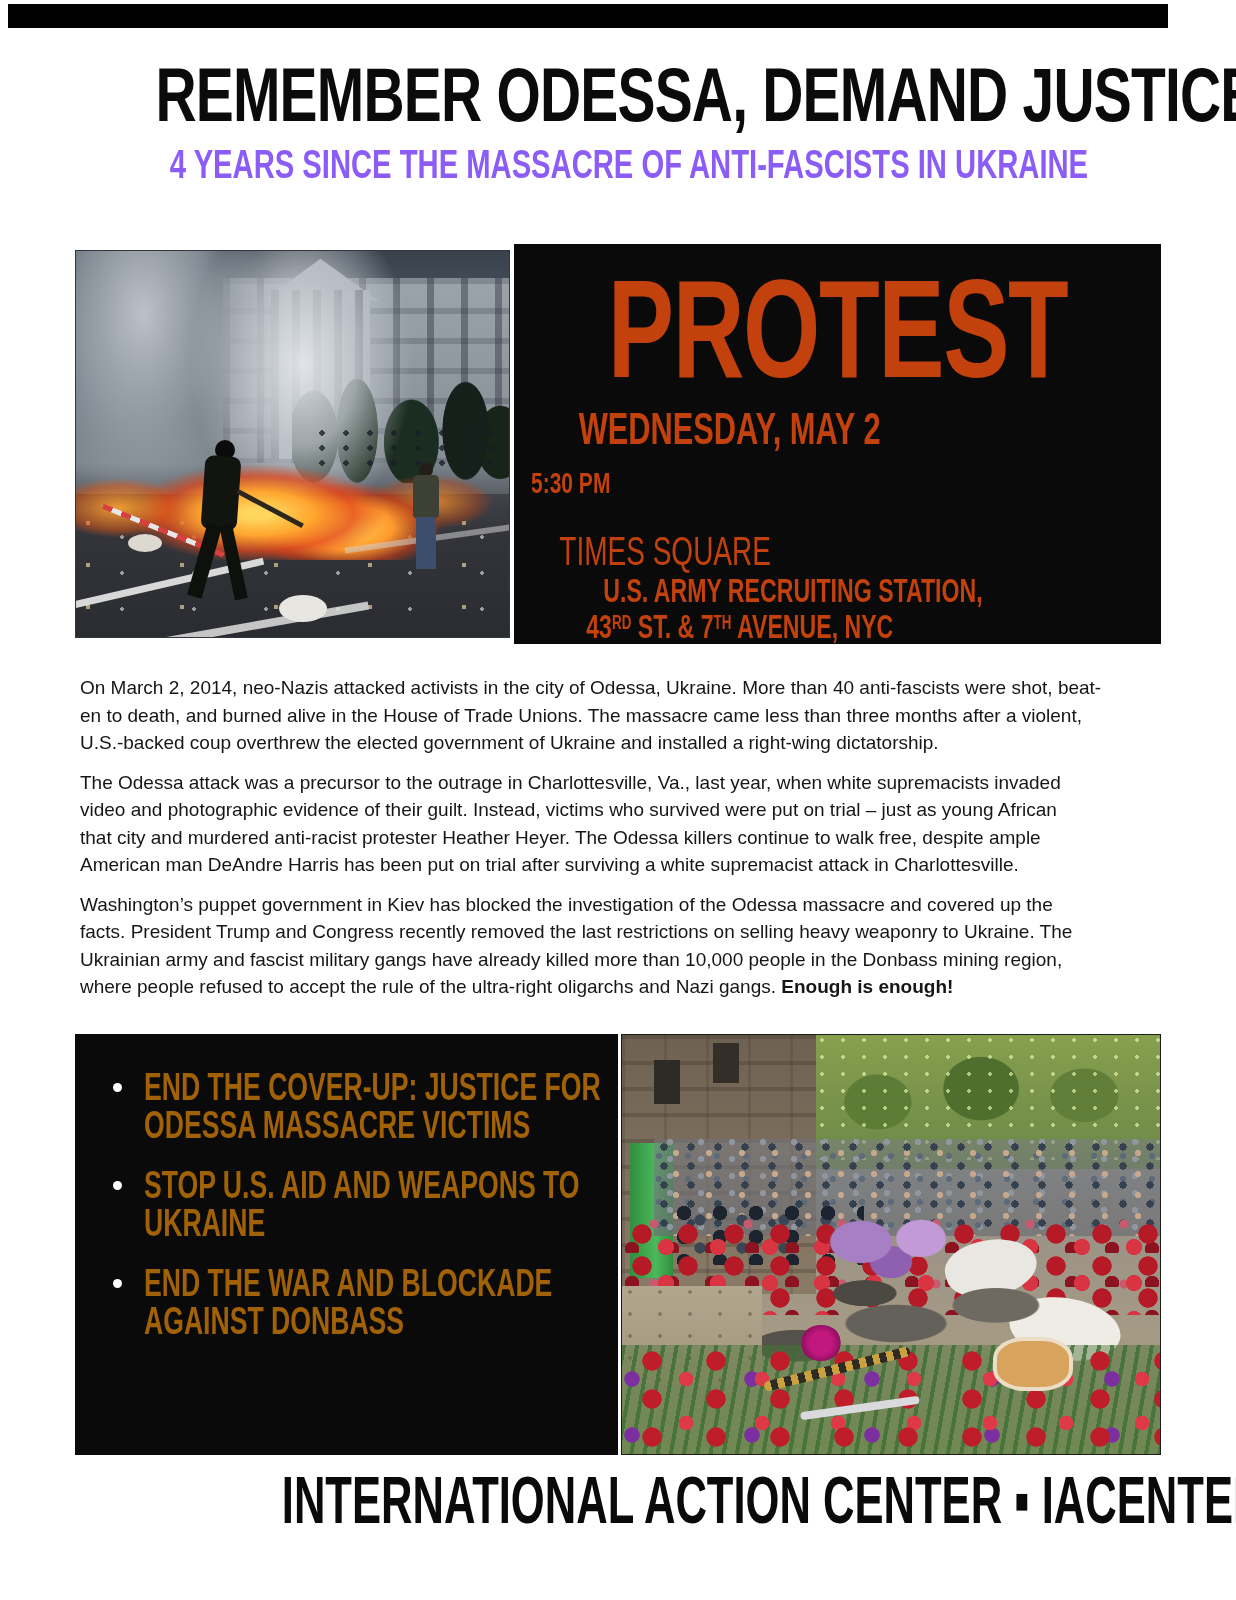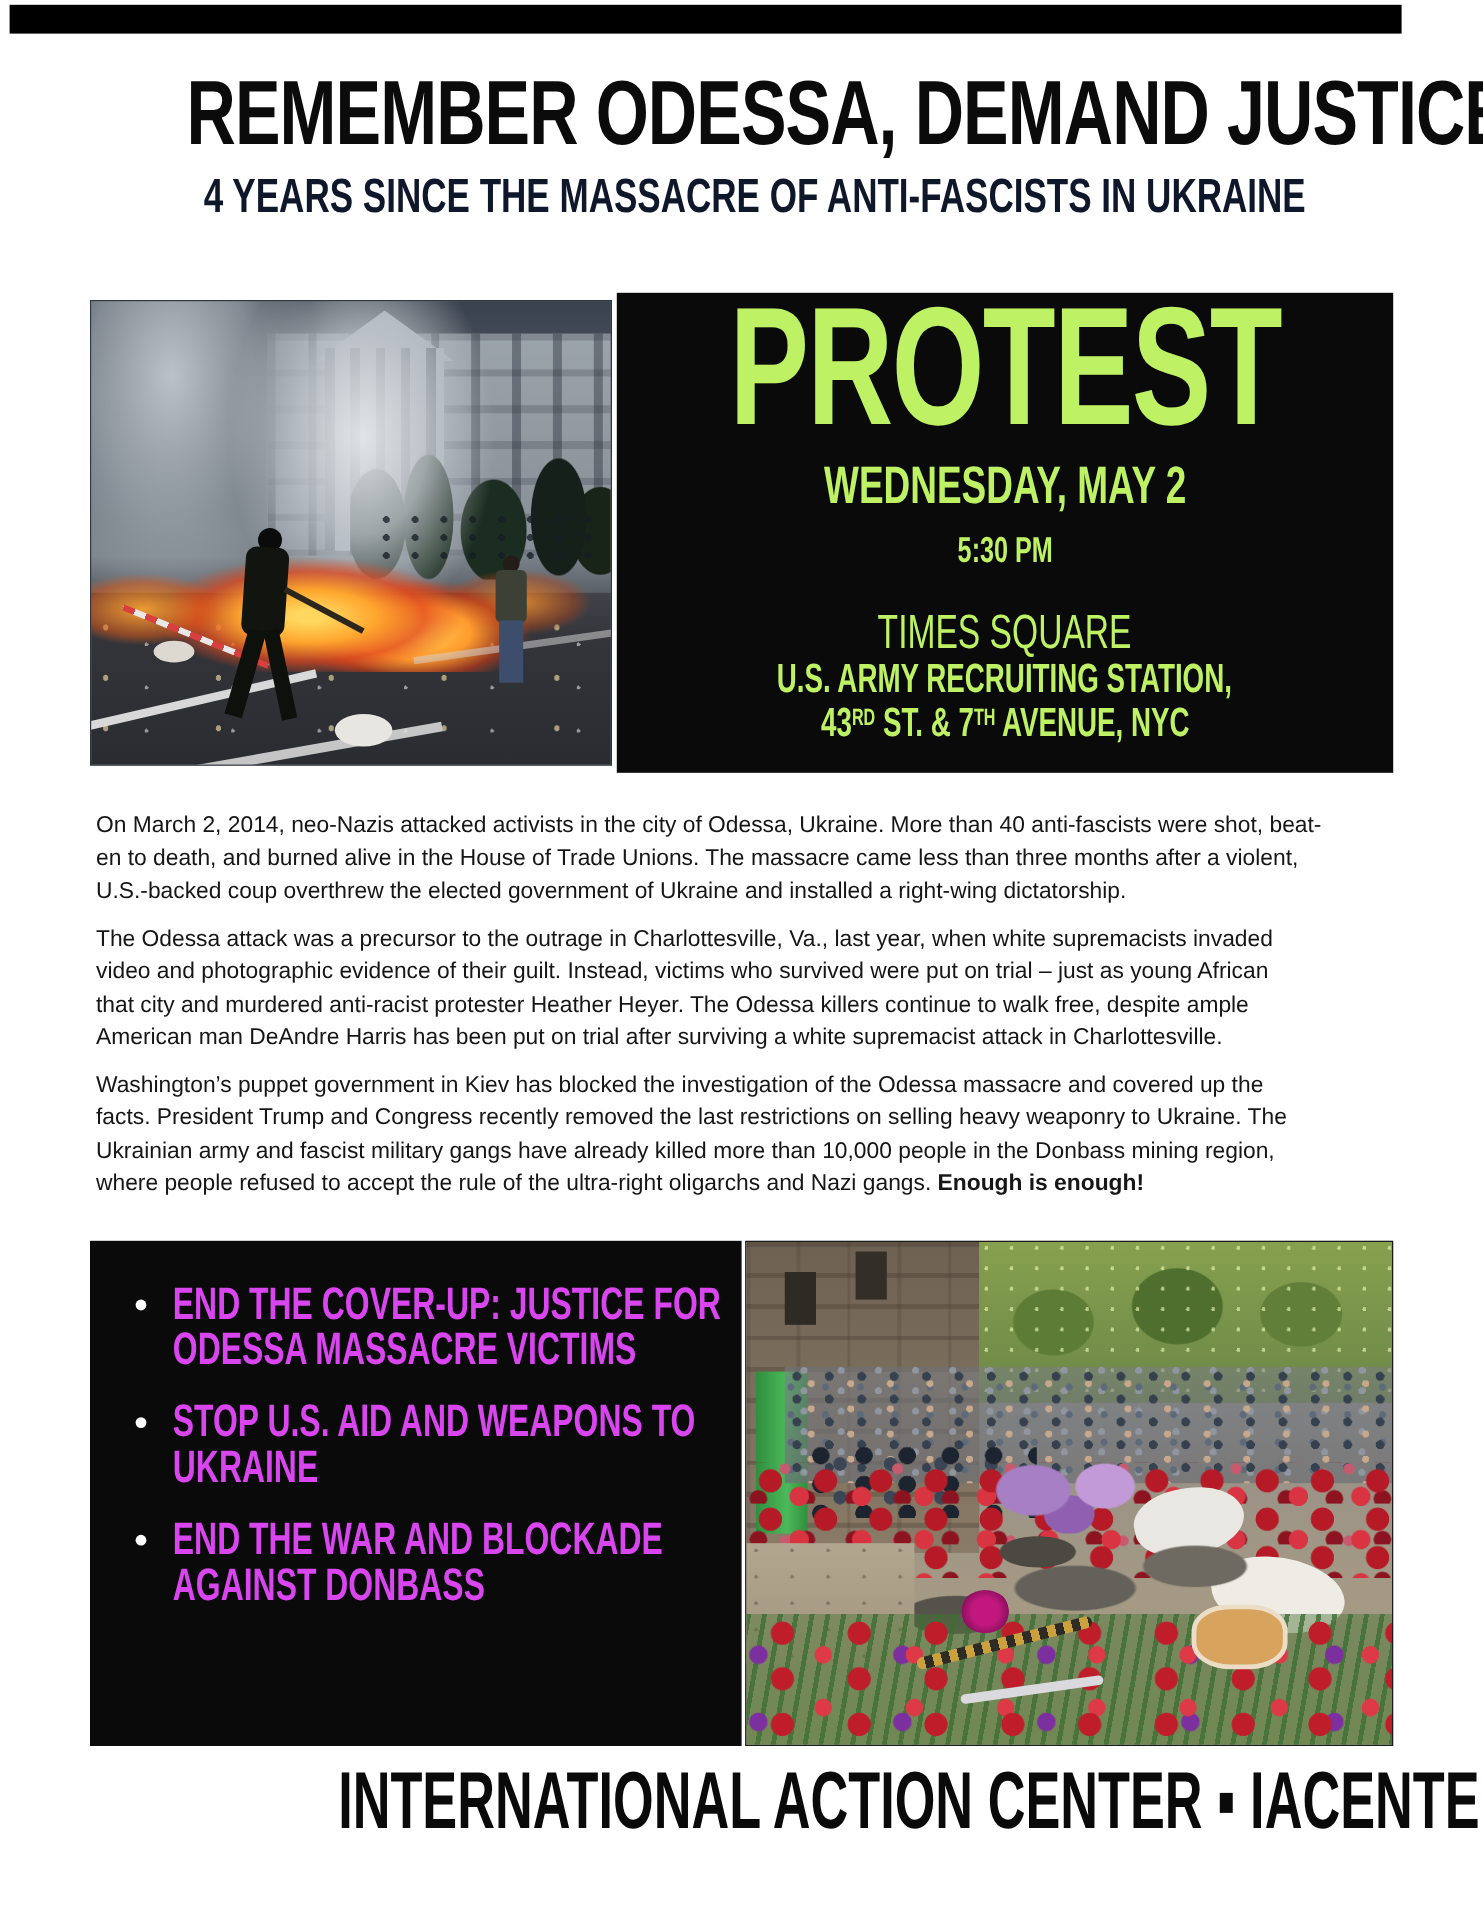--- a/index.html
+++ b/index.html
@@ -10,45 +10,45 @@
     -webkit-font-smoothing:antialiased;
   }
   .top-bar{position:absolute;left:8px;top:4px;width:1160px;height:24px;background:#000;}
   
   .cond{display:inline-block;transform:scaleX(0.78);transform-origin:center;white-space:nowrap;}
   .cond-l{display:inline-block;transform:scaleX(0.70);transform-origin:left center;white-space:nowrap;}
 
   header{padding-top:58px;text-align:center;}
   .headline{margin:0;font-size:73px;line-height:73px;font-weight:bold;letter-spacing:-1px;color:#0b0b0b;}
   .headline .cond{transform:scaleX(0.78) scaleY(1.04);}
-  .subheadline{margin:12px 0 0;font-size:40px;line-height:42px;font-weight:bold;color:#0f172a;}
+  .subheadline{margin:12px 0 0;font-size:40px;line-height:42px;font-weight:bold;color:#8b5cf6;}
   .subheadline .cond{transform:scaleX(0.73);}
 
   .hero-row{display:flex;gap:4px;margin:59px 0 0 75px;width:1086px;height:400px;align-items:flex-start;}
   .photo-top{width:597px;height:388px;margin-top:6px;position:relative;overflow:hidden;
     border:1px solid #32373e;box-sizing:border-box;background:#56606a;}
-  .protest-box{flex:1;height:400px;background:#0a0a0a;color:#bef264;text-align:center;box-sizing:border-box;padding-top:0;}
+  .protest-box{flex:1;height:400px;background:#0a0a0a;color:#c2410c;box-sizing:border-box;padding-top:24px;}
   .protest-title{font-size:140px;line-height:122px;font-weight:bold;letter-spacing:-2px;}
   .protest-title .cond{transform:scaleX(0.71);}
   .protest-date{font-size:44px;line-height:46px;font-weight:bold;margin-top:16px;}
   .protest-date .cond,.protest-time .cond{transform:scaleX(0.70);}
   .protest-time{font-size:30px;line-height:46px;font-weight:bold;margin-top:8px;}
   .protest-loc{font-size:40px;line-height:42px;font-weight:normal;margin-top:24px;}
   .protest-loc .cond{transform:scaleX(0.70);}
   .protest-venue,.protest-addr{font-size:34px;line-height:36px;font-weight:bold;}
   .protest-venue .cond,.protest-addr .cond{transform:scaleX(0.68);}
   .protest-addr sup{font-size:58%;vertical-align:baseline;position:relative;top:-0.45em;}
 
   .body-text{margin:30px 0 0 80px;width:1082px;font-size:19px;line-height:27.5px;color:#161616;}
   .body-text p{margin:0 0 12px;}
   .bline{display:block;white-space:nowrap;}
   .bline strong{font-weight:bold;}
 
   .demands-row{display:flex;gap:3px;margin:33px 0 0 75px;width:1086px;height:421px;}
-  .demands-box{width:543px;height:421px;background:#0a0a0a;color:#d946ef;box-sizing:border-box;
+  .demands-box{width:543px;height:421px;background:#0a0a0a;color:#a16207;box-sizing:border-box;
     padding:34px 0 0 26px;text-decoration:underline;}
   .demand{display:flex;margin-bottom:22px;}
   .demand-dot{flex:none;width:9px;height:9px;border-radius:50%;background:#fff;margin:15px 22px 0 12px;}
   .dline{display:block;font-size:38px;line-height:38px;font-weight:bold;}
   .photo-bottom{flex:1;height:421px;position:relative;overflow:hidden;border:1px solid #1c1c1c;
     box-sizing:border-box;background:#8a8d84;}
 
   footer{margin-top:12px;text-align:center;font-size:66px;line-height:66px;font-weight:bold;color:#0a0a0a;}
   footer .cond{transform:scaleX(0.66) scaleY(1.02);}
 

